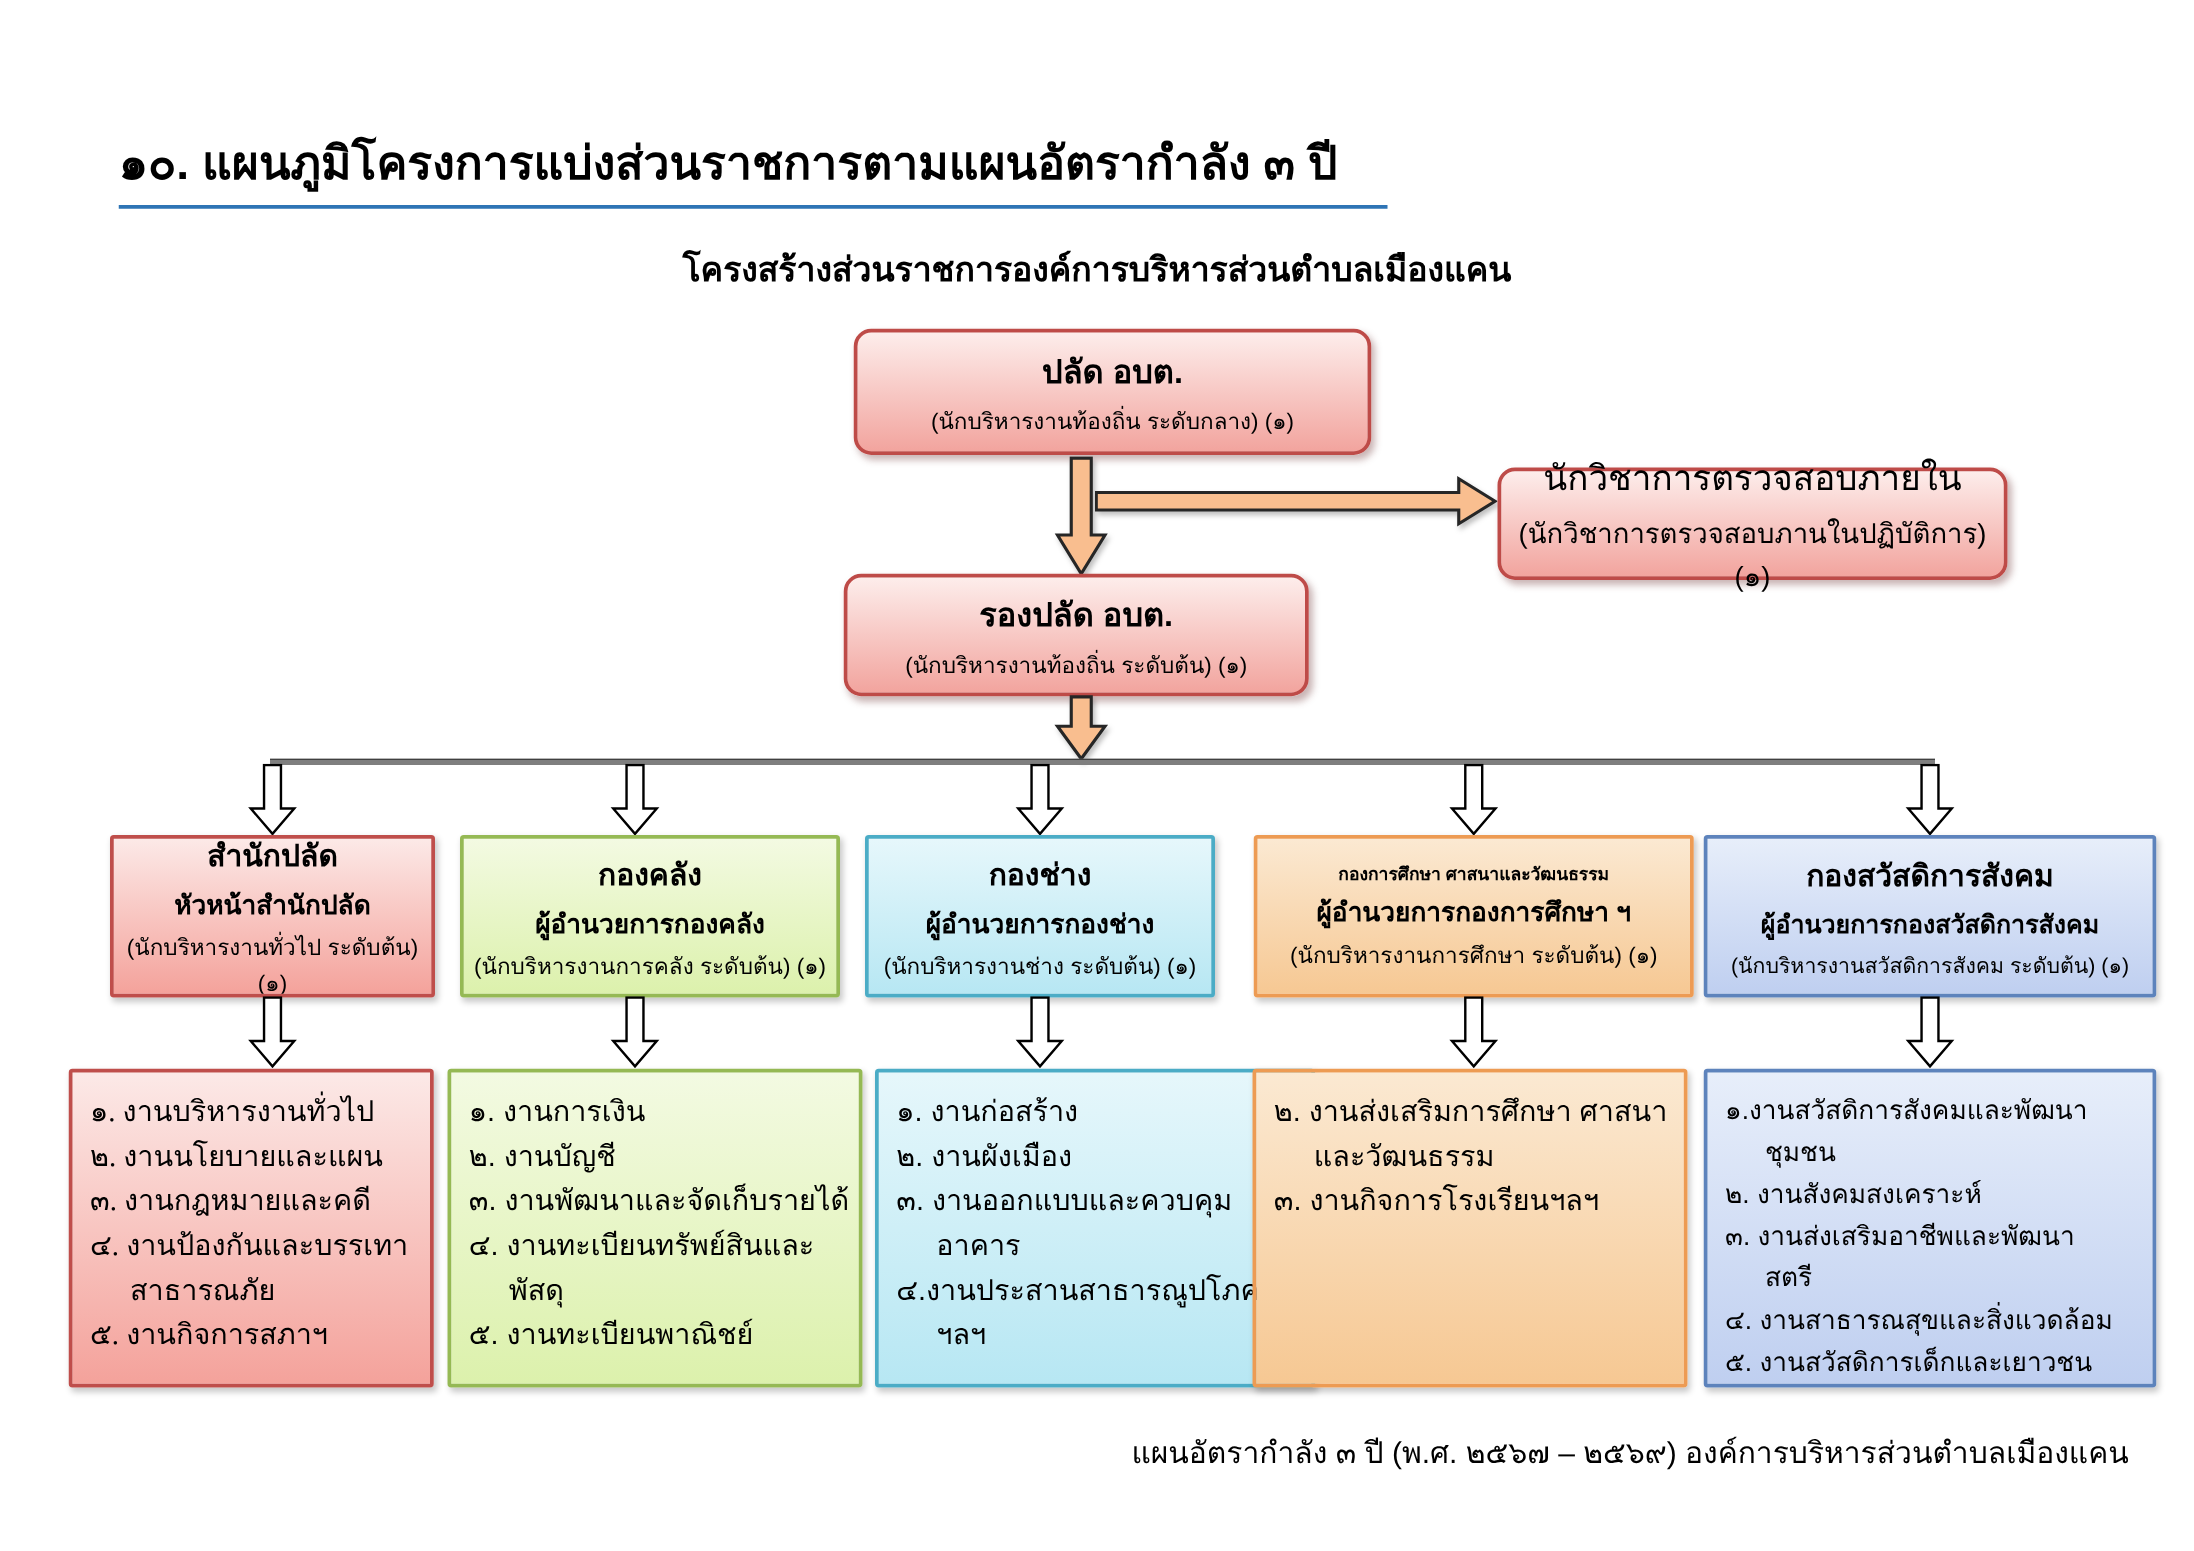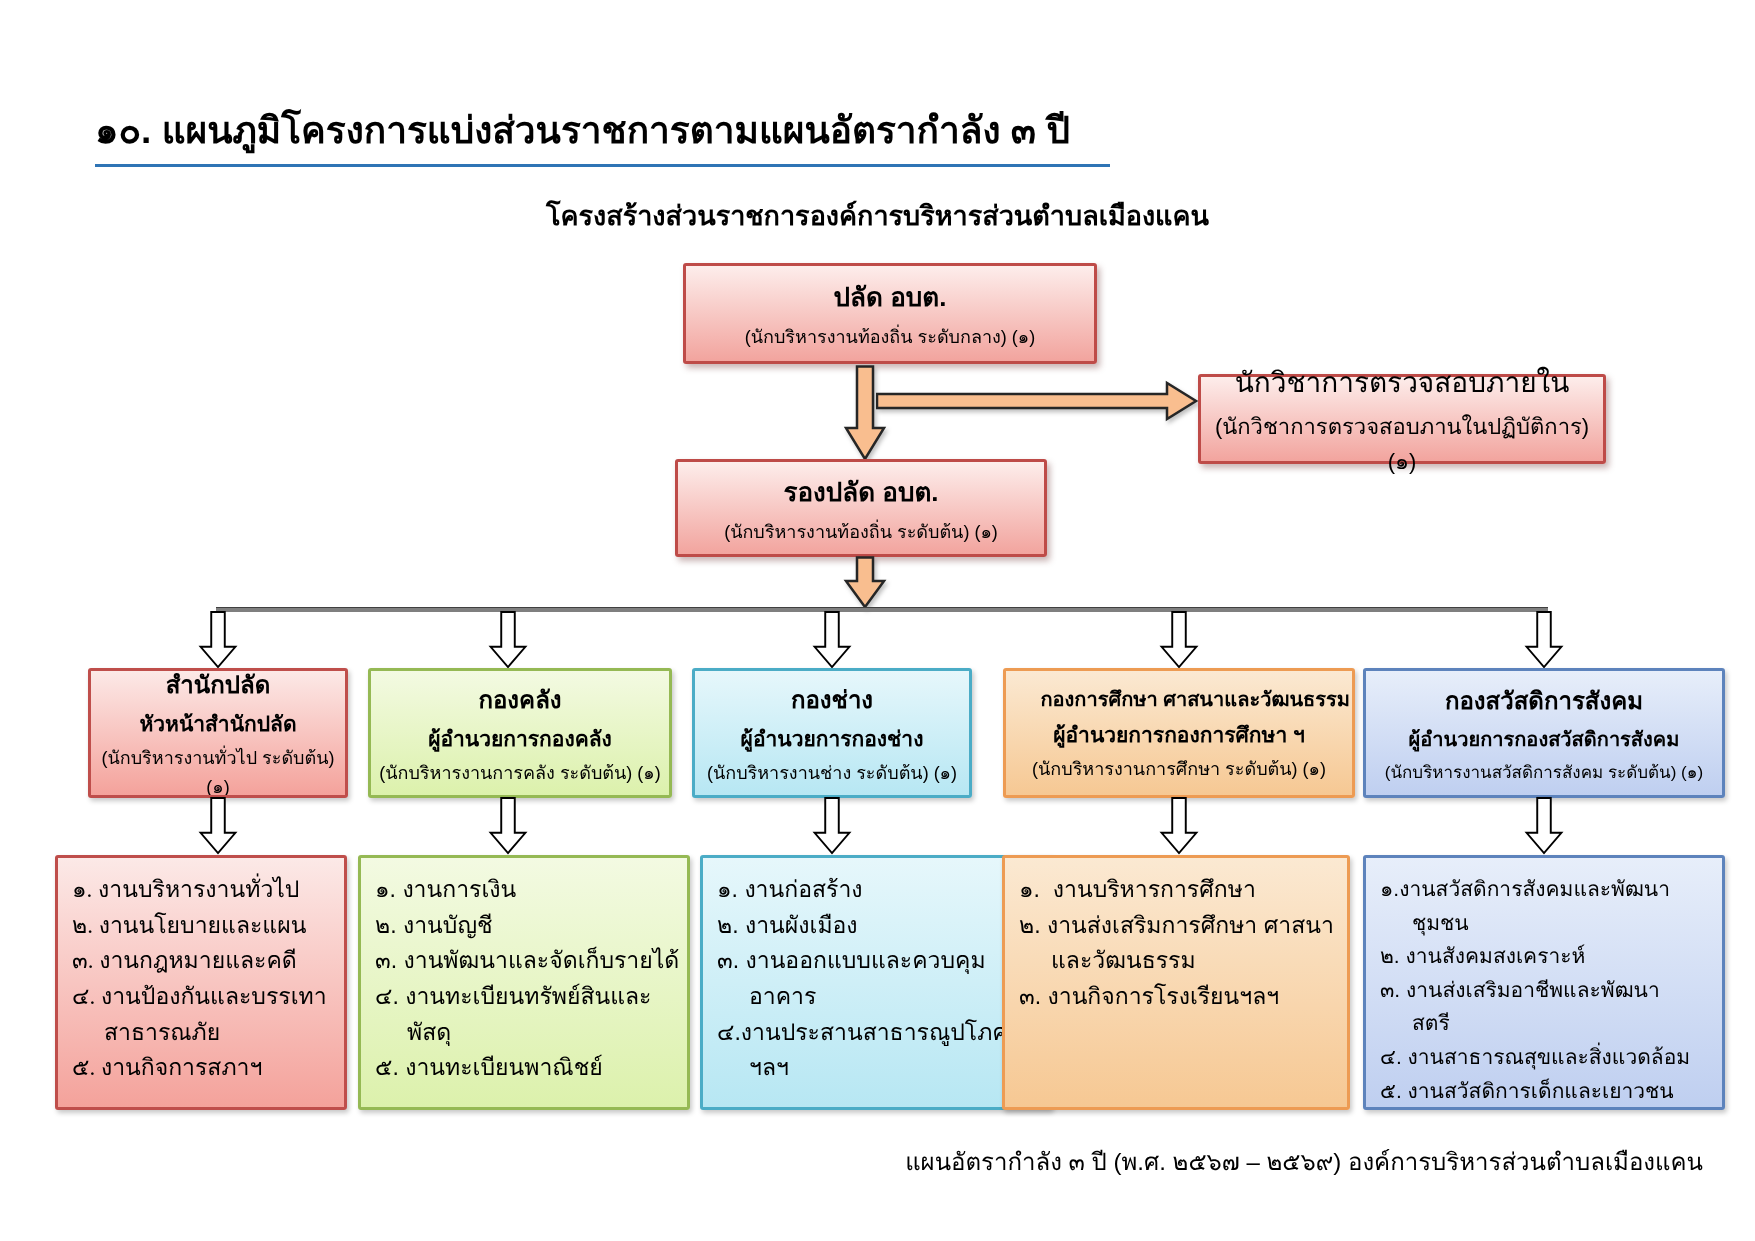--- a/index.html
+++ b/index.html
@@ -9,21 +9,21 @@
   }
   .page-title{
     position:absolute;left:95px;top:100px;font-size:37px;font-weight:bold;
     border-bottom:3px solid #2E74B5;padding:0 40px 5px 0;white-space:nowrap;
   }
   .chart-title{
     position:absolute;left:0;top:194px;width:1755px;text-align:center;
     font-size:27px;font-weight:bold;
   }
   .node{
-    position:absolute;border:3px solid #BE4B48;border-radius:3px;text-align:center;
+    position:absolute;border:3px solid #BE4B48;border-radius:14px;text-align:center;
     box-shadow:3px 4px 6px rgba(100,40,40,.35);
     display:flex;flex-direction:column;justify-content:center;gap:5px;box-sizing:border-box;
   }
   .node .t1{font-weight:bold;font-size:26px;}
   .node .t2{font-size:18px;}
   #node-palad{left:683px;top:263px;width:414px;height:101px;}
   #node-auditor{left:1198px;top:374px;width:408px;height:90px;}
   #node-auditor .t1{font-weight:normal;font-size:28px;}
   #node-auditor .t2{font-size:22px;}
   #node-deputy{left:675px;top:459px;width:372px;height:98px;}
@@ -47,21 +47,21 @@
     display:flex;flex-direction:column;justify-content:center;gap:3px;
     padding:4px 2px;box-sizing:border-box;overflow:hidden;
   }
   .dept .d1{font-weight:bold;font-size:24px;}
   .dept .d2{font-weight:bold;font-size:21px;}
   .dept .d3{font-size:18px;}
   #dept-0{left:88px;width:260px;}
   #dept-1{left:368px;width:304px;}
   #dept-2{left:692px;width:280px;}
   #dept-3{left:1003px;width:352px;}
-  #dept-3 .d1{font-size:20px;text-align:right;}
+  #dept-3 .d1{font-size:14px;}
   #dept-4{left:1363px;width:362px;}
   #dept-4 .d2{font-size:20px;}
   #dept-4 .d3{font-size:17px;}
 
   .tasks{
     position:absolute;top:855px;height:255px;border:3px solid;border-radius:3px;
     box-shadow:2px 3px 5px rgba(0,0,0,.22);
     padding:14px 6px 6px 14px;box-sizing:border-box;
     font-size:23px;line-height:1.55;overflow:hidden;
   }
@@ -187,21 +187,20 @@
     </div>
   <div class="tasks" id="tasks-2" style="background: linear-gradient(rgb(230, 247, 251), rgb(183, 231, 243)); border-color: rgb(75, 172, 198);">
       <div class="task">๑. งานก่อสร้าง</div>
       <div class="task">๒. งานผังเมือง</div>
       <div class="task">๓. งานออกแบบและควบคุม
 อาคาร</div>
       <div class="task">๔.งานประสานสาธารณูปโภค
 ฯลฯ</div>
     </div>
   <div class="tasks" id="tasks-3" style="background: linear-gradient(rgb(251, 233, 210), rgb(246, 200, 147)); border-color: rgb(237, 155, 83);">
-      <div class="task">๑.  งานบริหารการศึกษา</div>
       <div class="task">๒. งานส่งเสริมการศึกษา ศาสนา
 และวัฒนธรรม</div>
       <div class="task">๓. งานกิจการโรงเรียนฯลฯ</div>
     </div>
   <div class="tasks" id="tasks-4" style="background: linear-gradient(rgb(231, 238, 250), rgb(191, 207, 240)); border-color: rgb(93, 131, 188);">
       <div class="task">๑.งานสวัสดิการสังคมและพัฒนาชุมชน</div>
       <div class="task">๒. งานสังคมสงเคราะห์</div>
       <div class="task">๓. งานส่งเสริมอาชีพและพัฒนา
 สตรี</div>
       <div class="task">๔. งานสาธารณสุขและสิ่งแวดล้อม</div>

